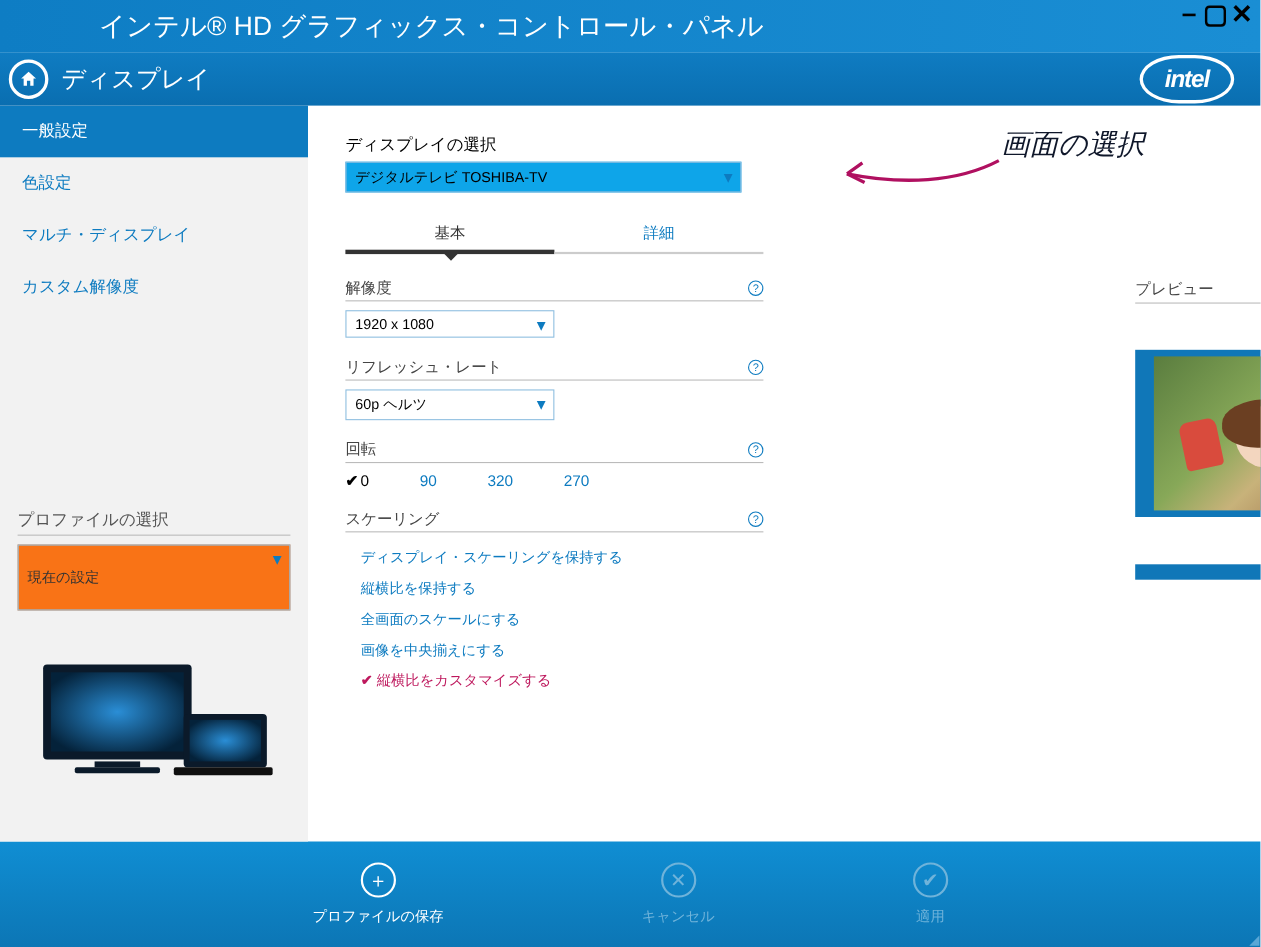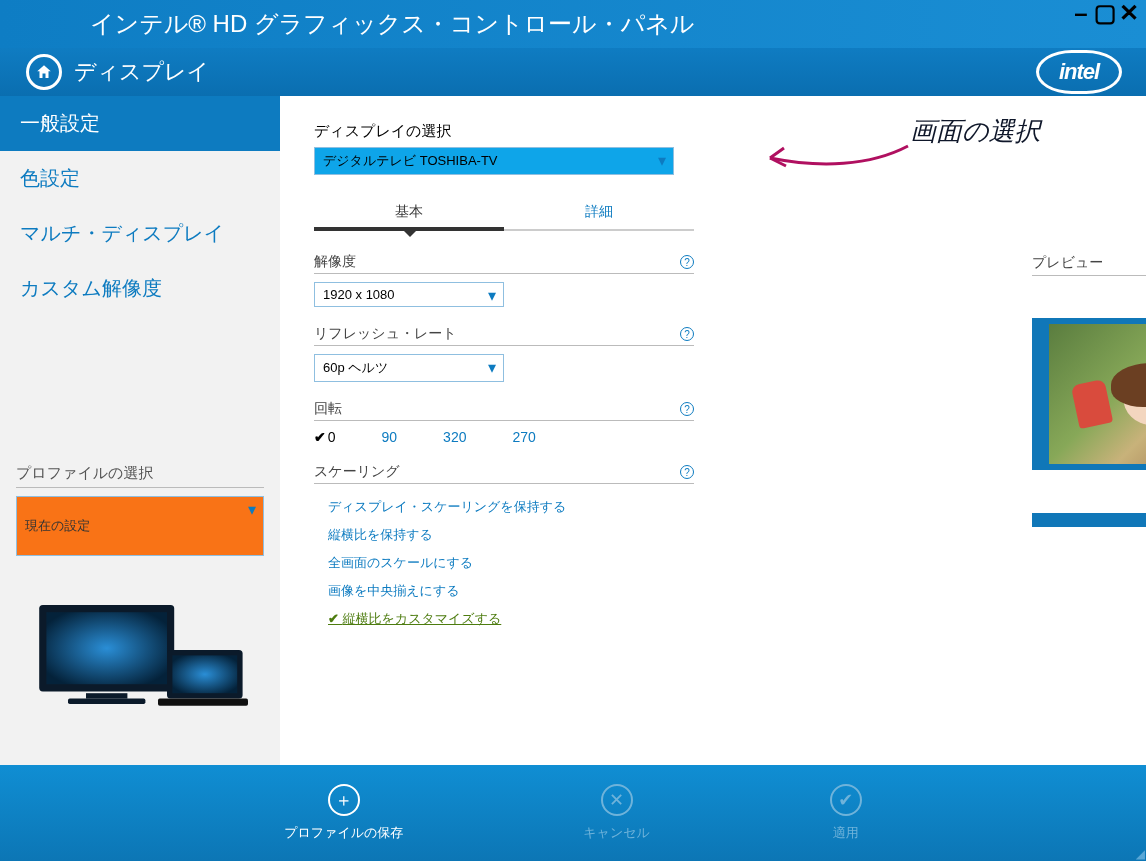--- a/index.html
+++ b/index.html
@@ -33,21 +33,21 @@
     color:#000;
   }
   .window-controls span { width:18px; height:18px; display:flex; align-items:center; justify-content:center; cursor:pointer; font-weight:bold; }
 
   
   .section-header {
     height: 48px;
     background: linear-gradient(to bottom, #0f7cc2, #0a6eb0);
     display: flex;
     align-items: center;
-    padding-left: 26px;
+    padding-left: 8px;
     gap: 12px;
     color:#fff;
     font-size: 22px;
     position: relative;
   }
   .home-btn {
     width: 36px; height: 36px;
     border: 3px solid #fff;
     border-radius: 50%;
     display:flex; align-items:center; justify-content:center;
@@ -68,21 +68,21 @@
 
   
   .sidebar {
     width: 280px;
     background: #f2f2f2;
     display:flex; flex-direction:column;
     padding-top: 0;
   }
   .side-item {
     padding: 14px 20px;
-    font-size: 20px;
+    font-size: 15px;
     color: #0d7bc0;
     cursor:pointer;
   }
   .side-item.active {
     background: #0d7bc0;
     color:#fff;
   }
   .profile-block {
     margin-top: auto;
     padding: 0 16px 20px 16px;
@@ -173,21 +173,21 @@
     width:190px; border:1px solid #8fbfe0; padding:4px 8px; font-size:13px; background:#fff;
   }
 
   .rotation-row { display:flex; gap:46px; font-size:14px;}
   .rotation-row .opt { color:#0d7bc0; cursor:pointer;}
   .rotation-row .opt.sel { color:#000;}
   .rotation-row .opt.sel::before{ content:"✔"; font-weight:bold; margin-right:2px;}
 
   .scaling-list { display:flex; flex-direction:column; gap:10px; padding:6px 0 0 14px;}
   .scaling-list .sopt { color:#0d7bc0; cursor:pointer; font-size:13px;}
-  .scaling-list .sopt.sel { color:#4d7c0f;text-decoration:underline;}
+  .scaling-list .sopt.sel { color:#be185d;}
   .scaling-list .sopt.sel::before{ content:"✔ "; font-weight:bold;}
 
   
   .preview {
     position:absolute;
     top:158px; left:752px;
     width:350px;
   }
   .preview-header {
     display:flex; justify-content:space-between; border-bottom:1px solid #bbb;

